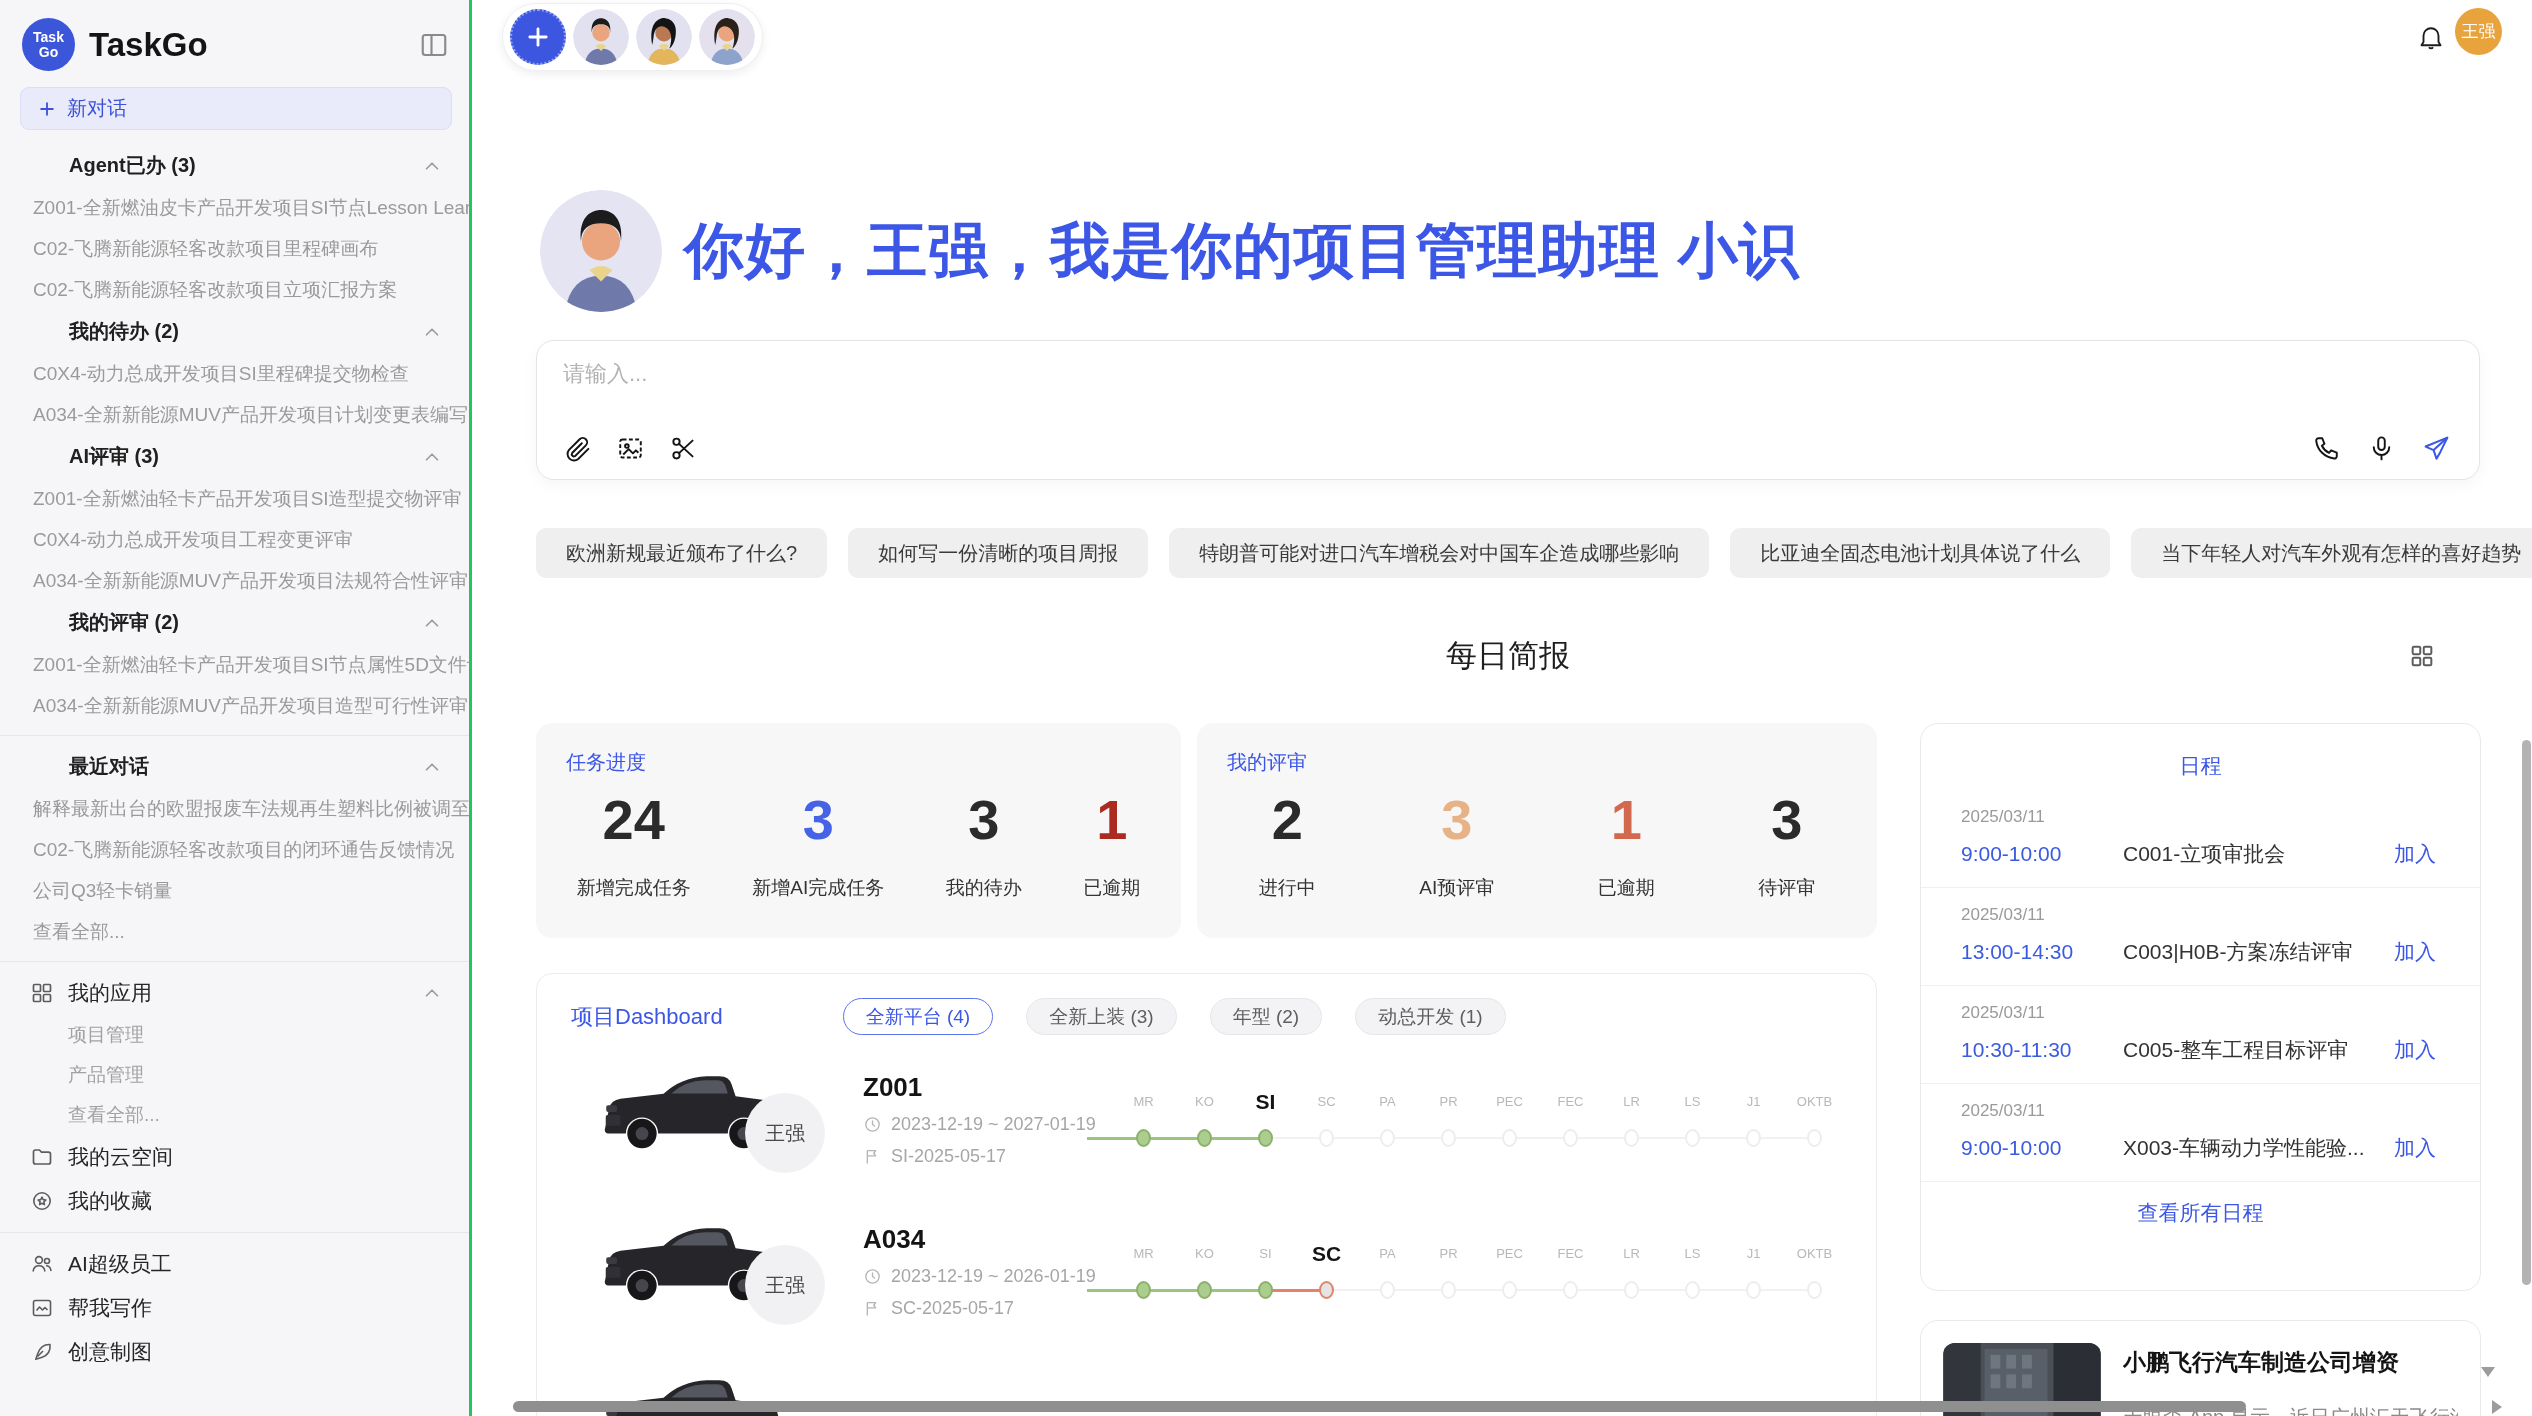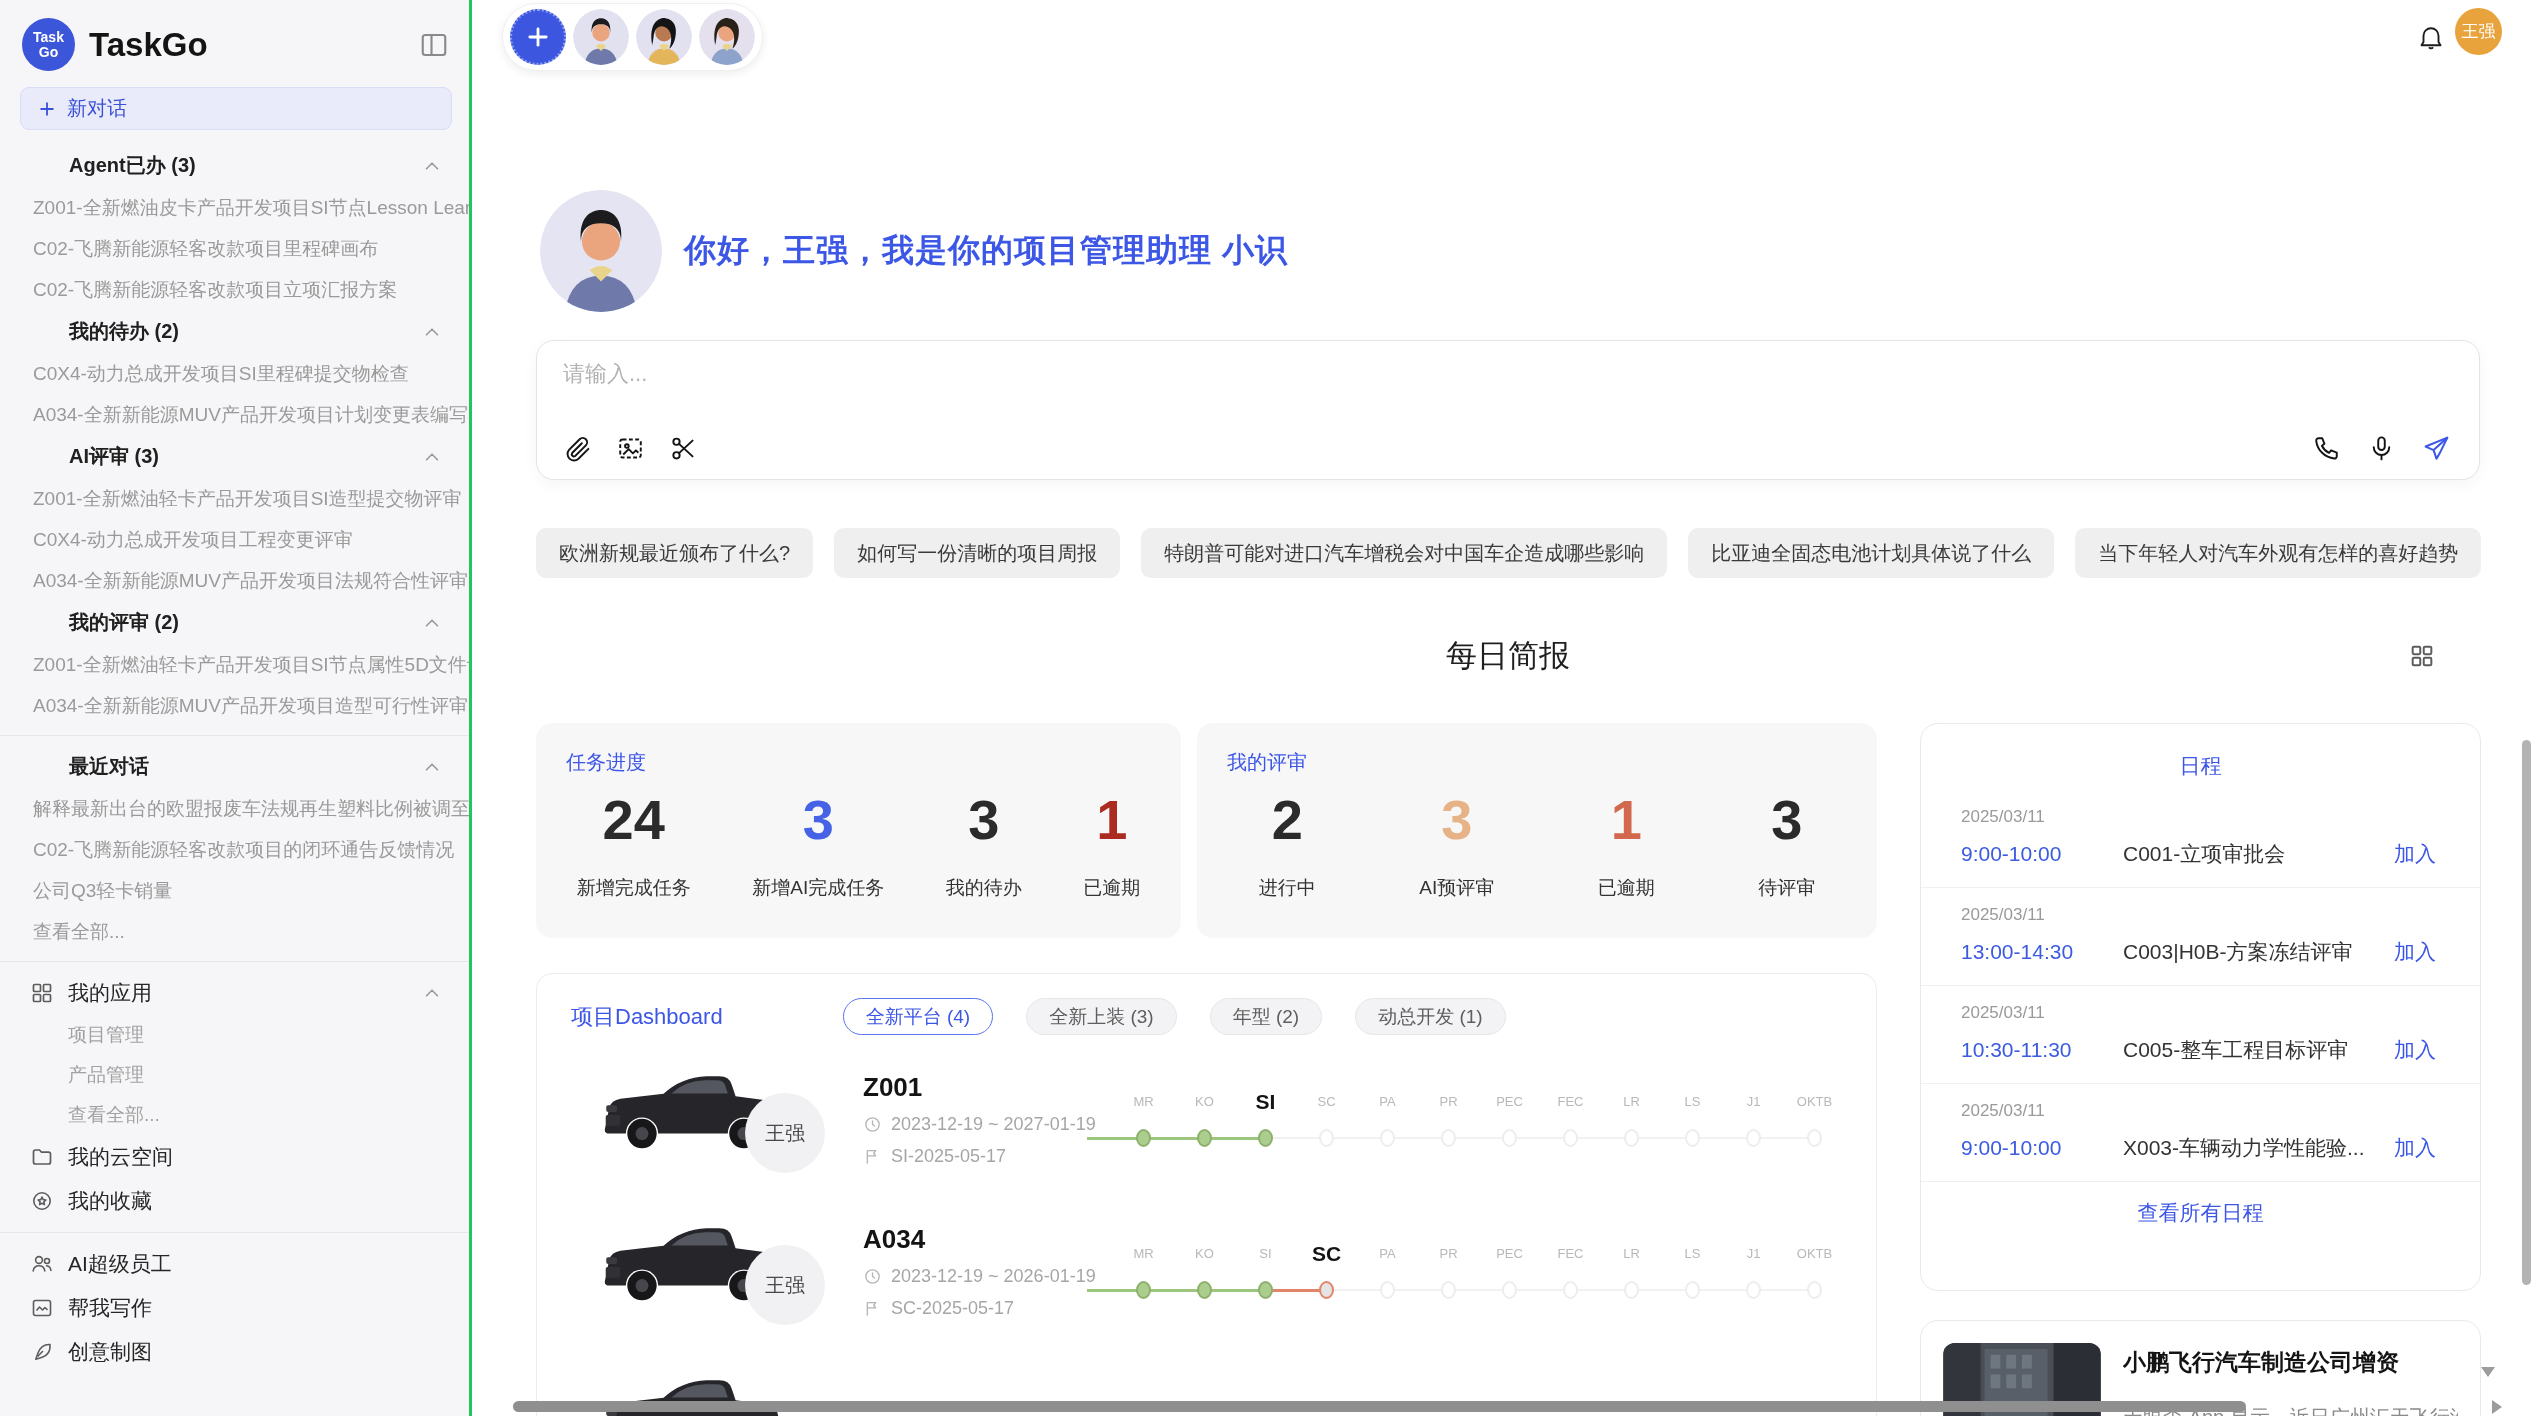--- a/index.html
+++ b/index.html
@@ -34,35 +34,35 @@
   .pill-circle { width:56px; height:56px; border-radius:50%; overflow:hidden; flex:0 0 auto; cursor:pointer; }
   .pill-add { background:#3c56e0; display:flex; align-items:center; justify-content:center; color:#fff; border:2px dotted #8e9ef0; }
   .pill-add svg { width:28px; height:28px; }
   .bell { position:absolute; left:2416px; top:22px; width:30px; height:30px; color:#1c1c1c; cursor:pointer; }
   .bell svg { width:30px; height:30px; }
   .user-avatar { position:absolute; left:2455px; top:8px; width:47px; height:47px; border-radius:50%; background:#e8a33c; color:#fff; font-size:17px; display:flex; align-items:center; justify-content:center; cursor:pointer; }
 
   
   .greeting { position:absolute; left:540px; top:190px; display:flex; align-items:center; }
   .greet-avatar { width:122px; height:122px; border-radius:50%; overflow:hidden; flex:0 0 auto; }
-  .greet-text { margin-left:22px; font-size:32px; font-weight:800; color:#3c56e6; letter-spacing:1px; }
+  .greet-text { margin-left:22px; font-size:60px; font-weight:800; color:#3c56e6; letter-spacing:1px; }
 
   
   .composer { position:absolute; left:536px; top:340px; width:1944px; height:140px; background:#fff; border:1.5px solid #e4e4e6; border-radius:18px; box-shadow:0 5px 16px rgba(0,0,0,0.04); }
   .composer textarea { position:absolute; left:26px; top:18px; width:1880px; height:80px; border:none; outline:none; resize:none; font-family:inherit; font-size:22px; color:#333; background:transparent; }
   .composer textarea::placeholder { color:#b3b3b3; }
   .comp-left-icons { position:absolute; left:26px; bottom:16px; display:flex; gap:24px; }
   .comp-right-icons { position:absolute; right:28px; bottom:16px; display:flex; gap:26px; align-items:center; }
   .comp-icon { width:29px; height:29px; color:#141414; cursor:pointer; }
   .comp-icon svg { width:29px; height:29px; }
   .send-icon { color:#3c56e6; }
 
   
   .chips { position:absolute; left:536px; top:528px; width:1948px; display:flex; gap:21px; }
-  .chip { height:50px; line-height:50px; background:#efeff0; border-radius:10px; padding:0 23px; font-size:20px; color:#3a3a3a; white-space:nowrap; cursor:pointer; }
+  .chip { height:50px; line-height:50px; background:#efeff0; border-radius:10px; padding:0 30px; font-size:20px; color:#3a3a3a; white-space:nowrap; cursor:pointer; }
 
   
   .daily-bar { position:absolute; left:536px; top:634px; width:1944px; height:44px; }
   .daily-title { text-align:center; font-size:31px; font-weight:400; color:#1f1f1f; line-height:44px; }
   .daily-grid-icon { position:absolute; right:44px; top:8px; width:28px; height:28px; color:#5c5c5c; cursor:pointer; }
   .daily-grid-icon svg { width:28px; height:28px; }
 
   
   .stats-card { position:absolute; top:723px; height:215px; background:#f7f7f8; border-radius:16px; }
   #stats-card-0 { left:536px; width:645px; }

